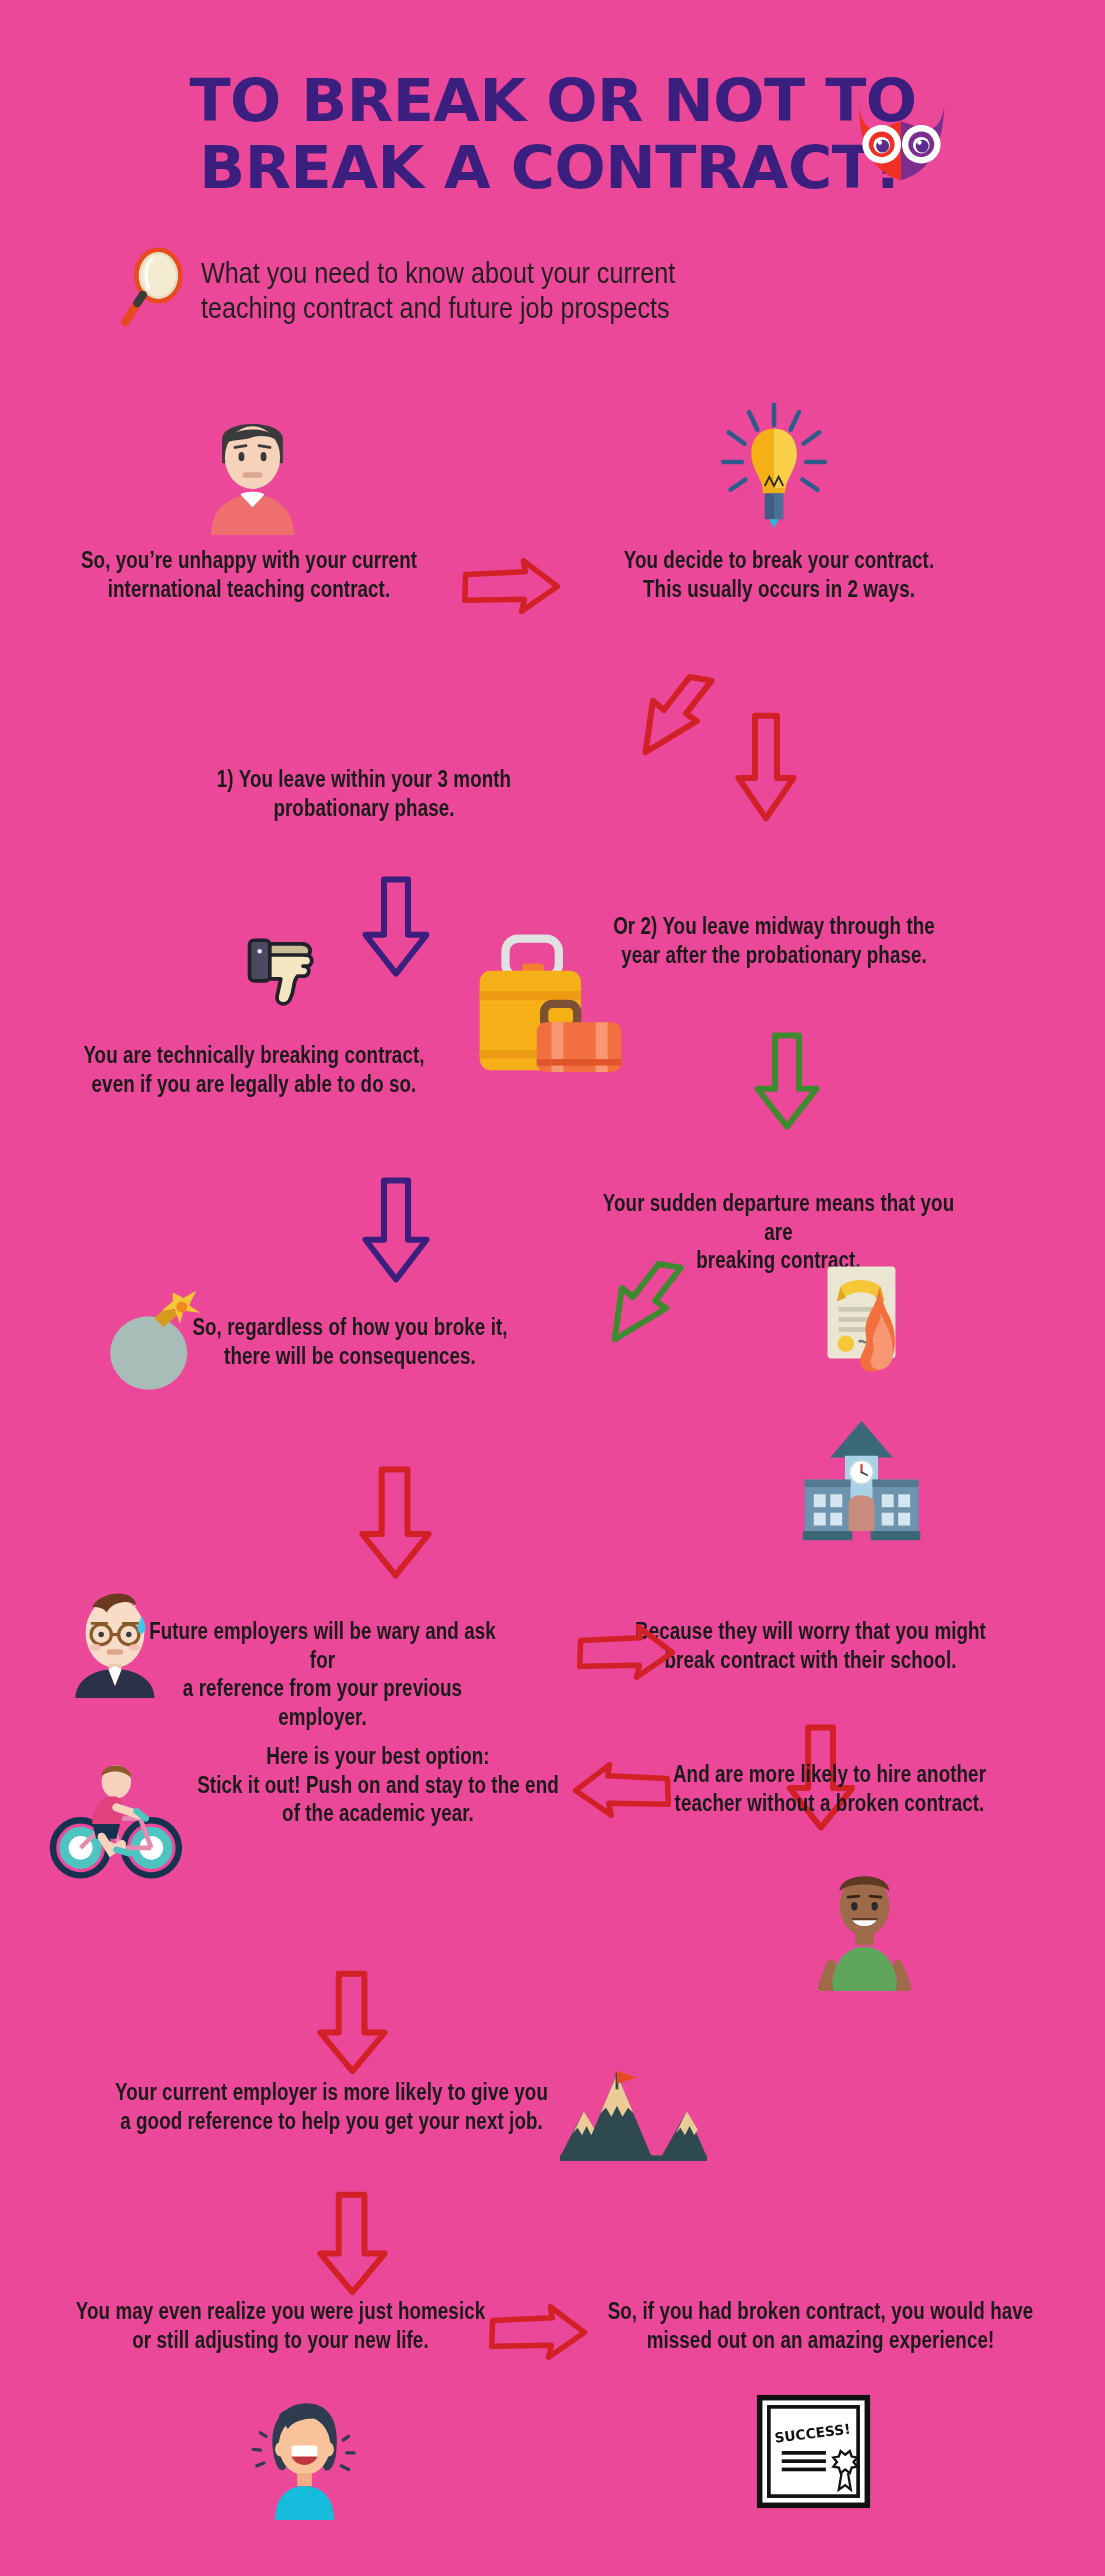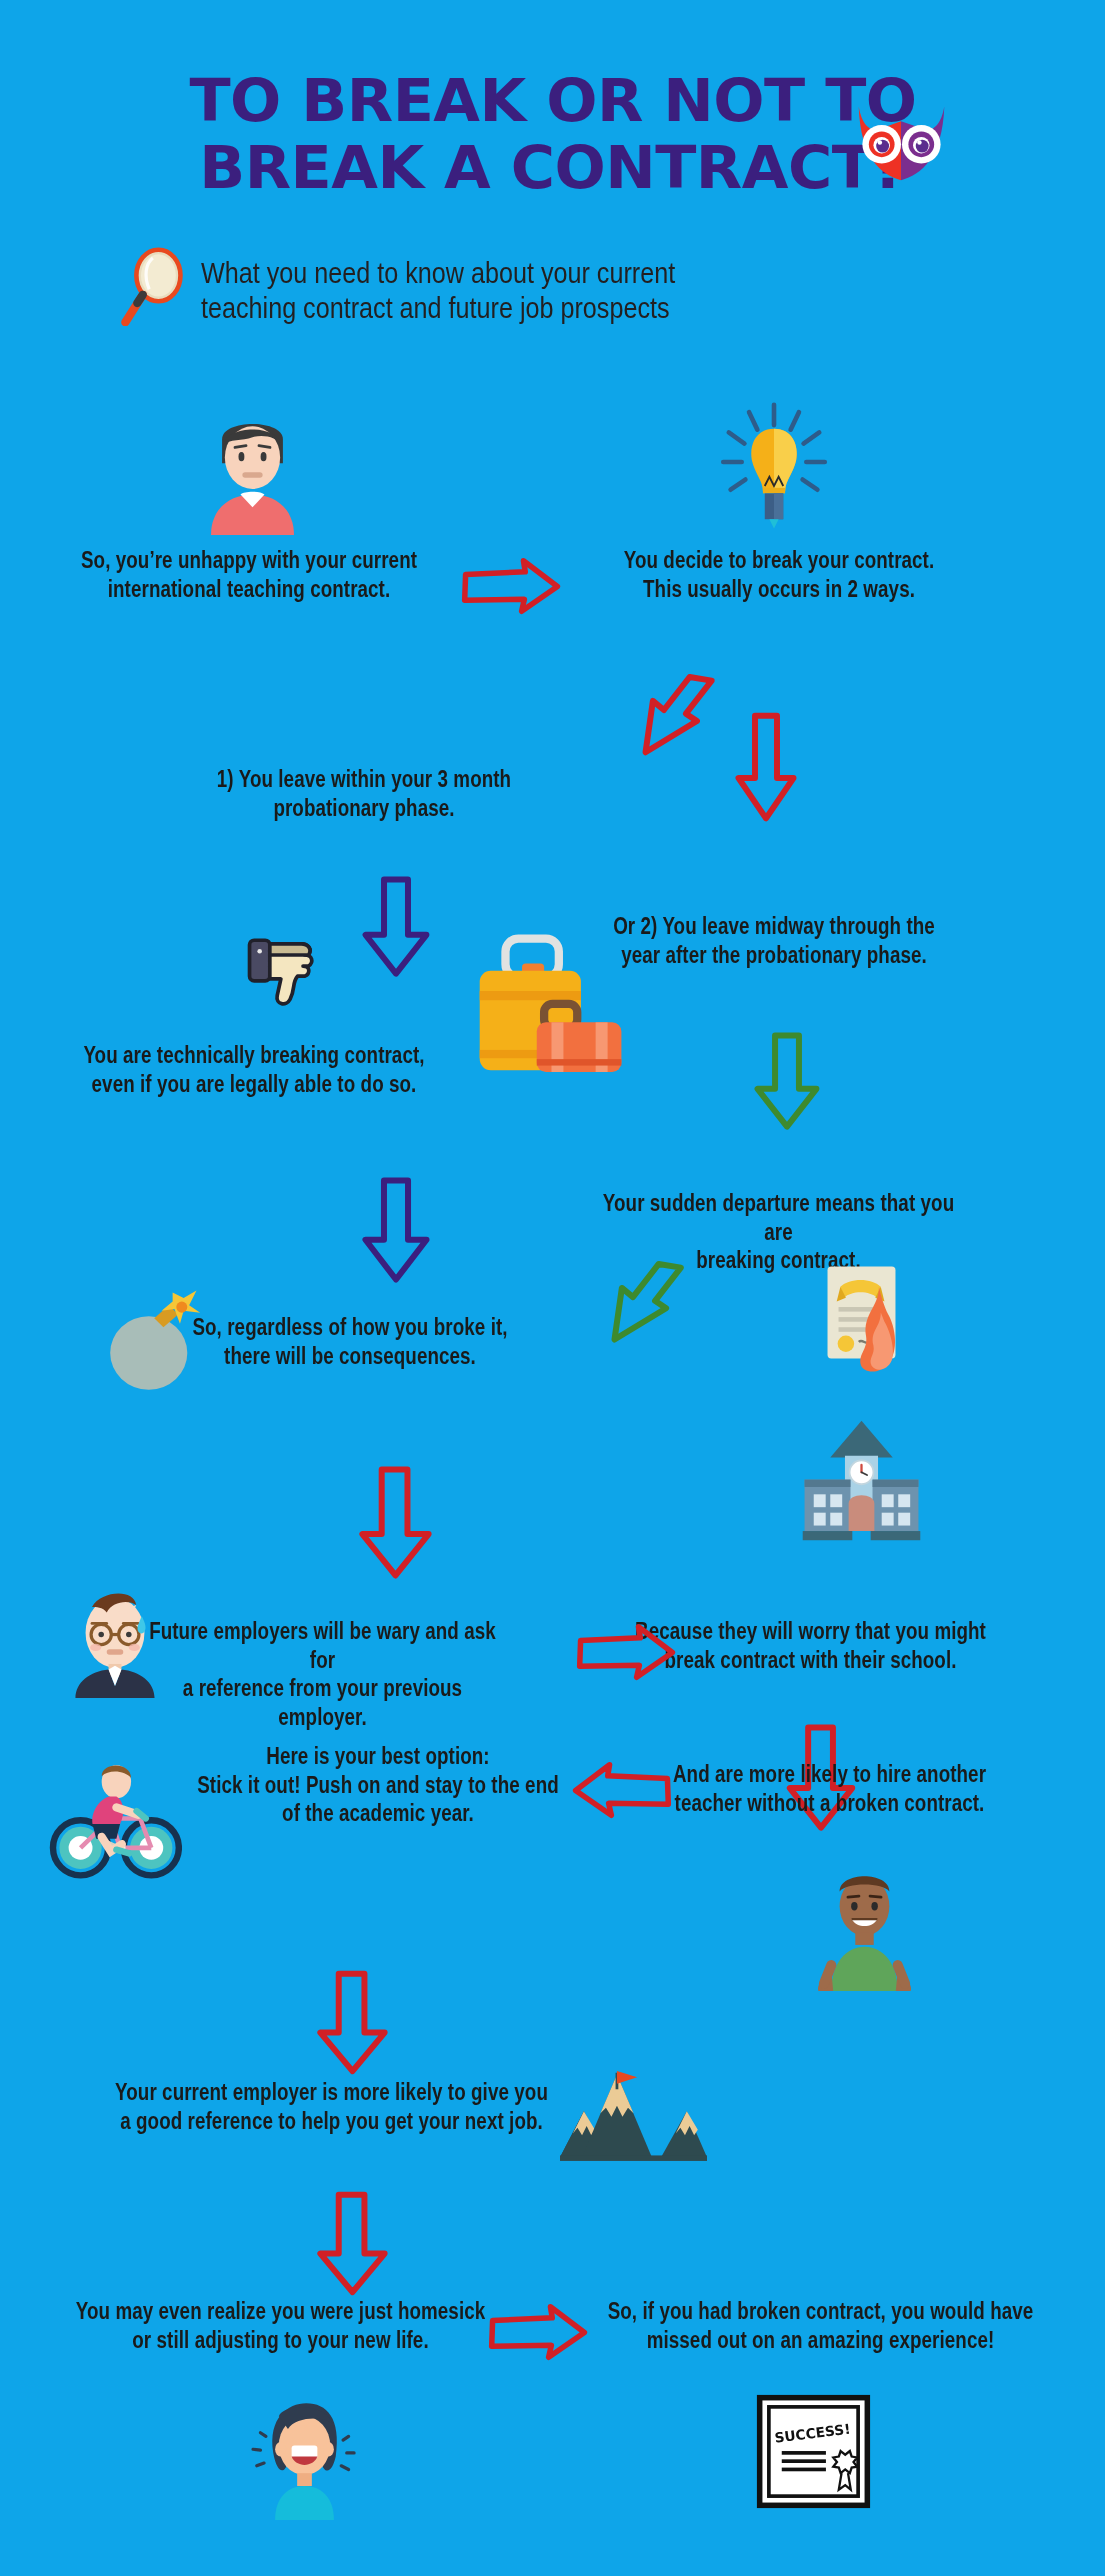--- a/index.html
+++ b/index.html
@@ -7,21 +7,21 @@
     width: 1106px;
     height: 2576px;
     background: #ffffff;
     font-family: "Liberation Sans", sans-serif;
     overflow: hidden;
   }
   #canvas {
     position: relative;
     width: 1106px;
     height: 2576px;
-    background: #0ea5e9;
+    background: #ec4899;
   }
 
   
   .title-wrap {
     position: absolute;
     left: 0; top: 72px;
     width: 1106px;
     text-align: center;
   }
   .title-line {

